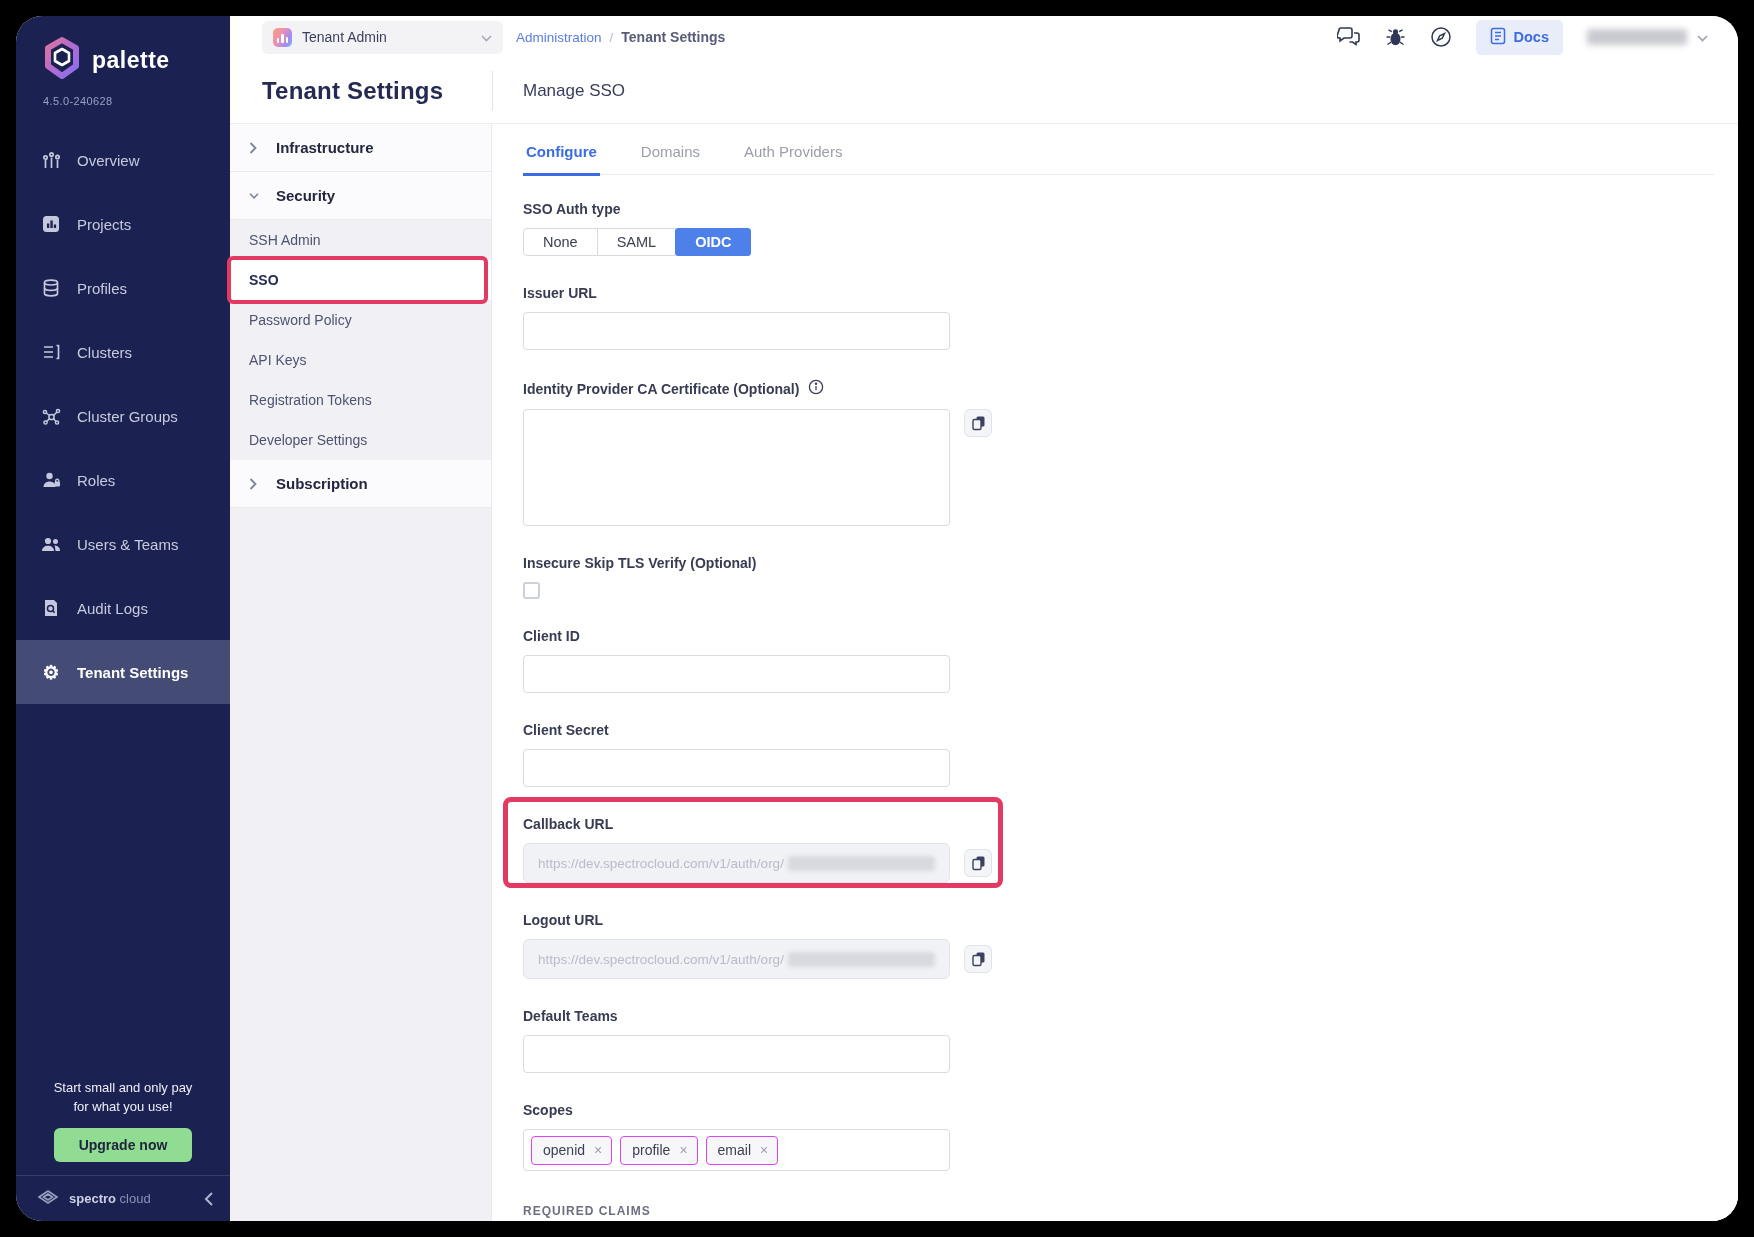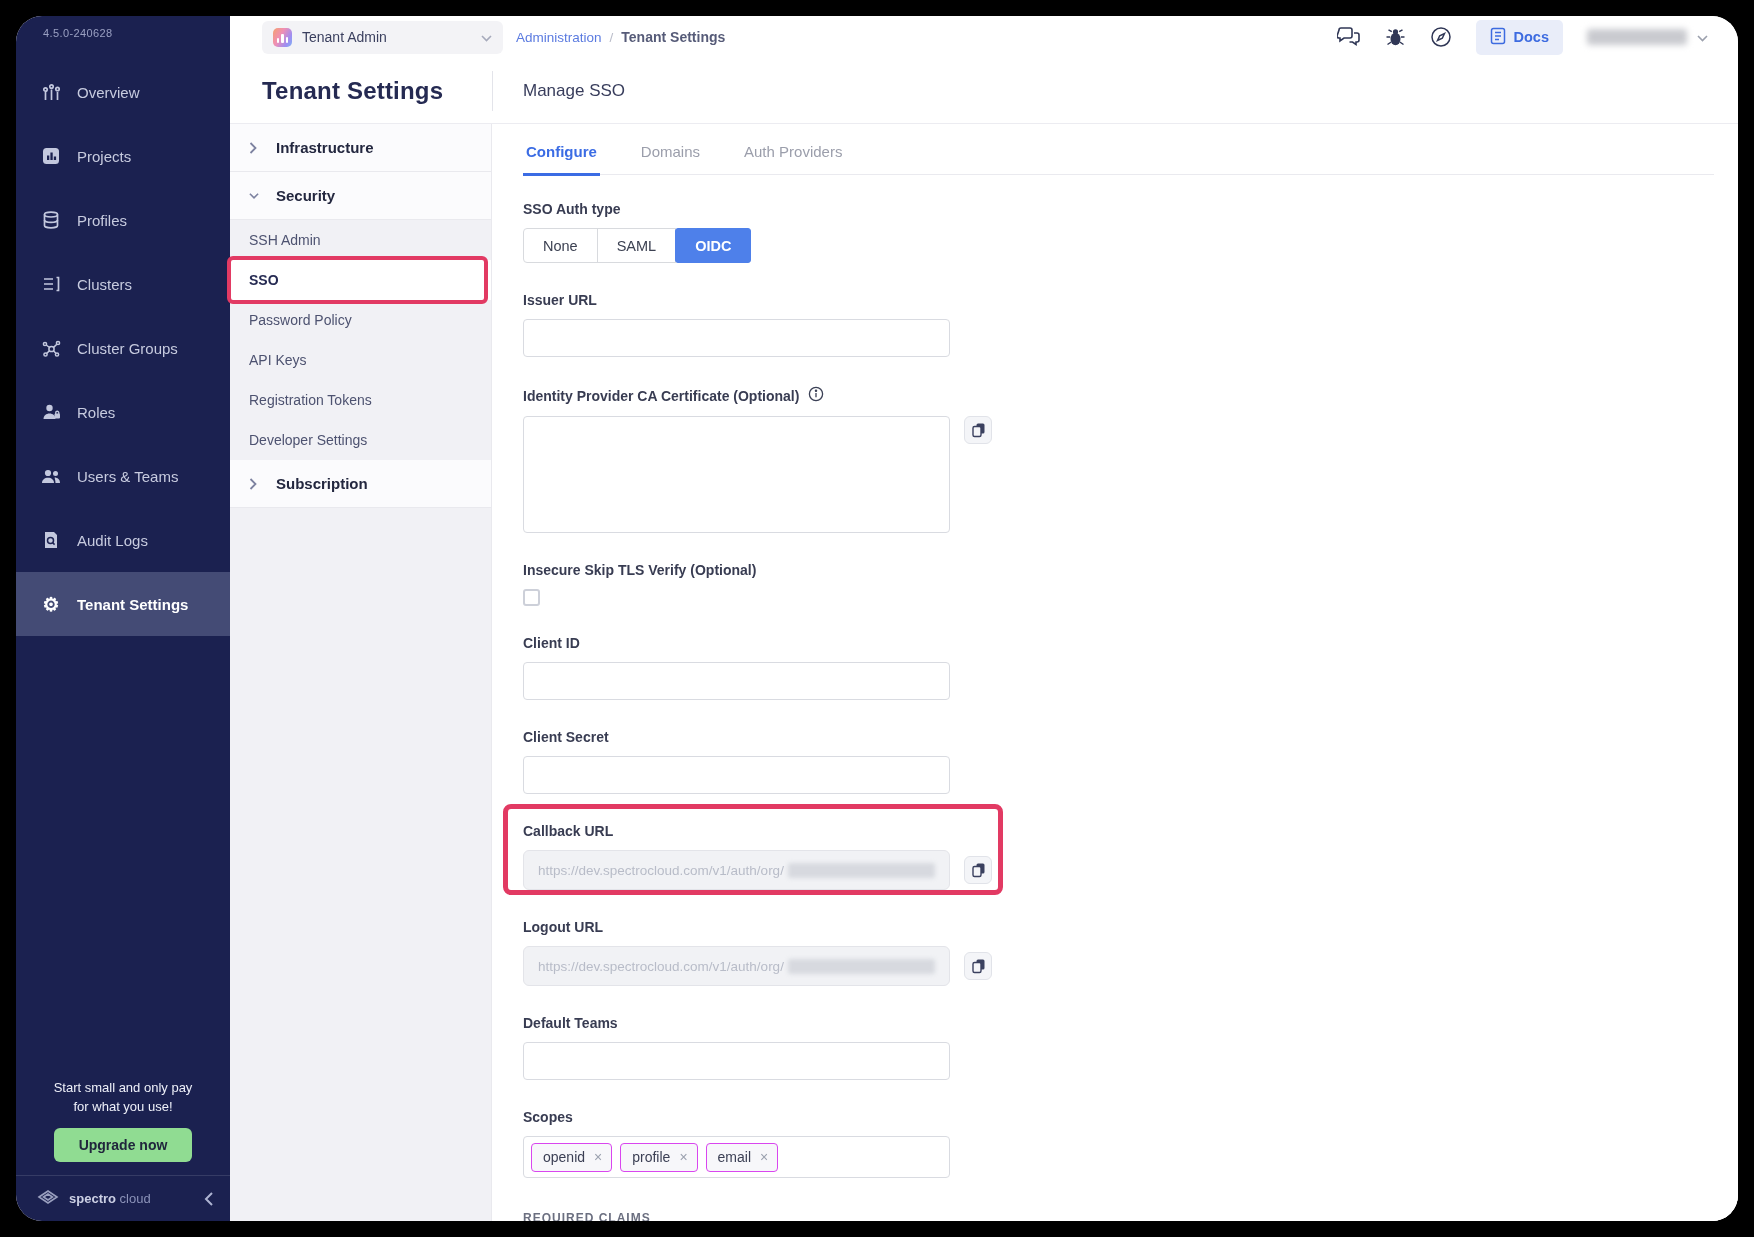--- a/index.html
+++ b/index.html
@@ -61,21 +61,21 @@
   
   .content-area { flex:1; position:relative; padding-left:31px; overflow:hidden; background:#fff; }
   .tabs-row { display:flex; gap:38px; padding-top:9px; border-bottom:1px solid #eaeaef; margin-right:24px; align-items:flex-end; }
   .tab { font-size:15px; color:#9b9eab; padding:10px 3px 13px; border-bottom:3px solid transparent; margin-bottom:-2px; cursor:pointer; }
   .tab.active { color:#3b6ce4; font-weight:bold; border-bottom-color:#3b6ce4; }
 
   .form { padding-top:26px; }
   .field { margin-bottom:29px; }
   .f-label { font-size:14px; color:#383c52; font-weight:600; margin-bottom:11px; display:flex; align-items:center; gap:9px; }
   .seg { display:flex; }
-  .seg-btn { height:35px; background:#fff; border:1px solid #d8dade; font-size:14.5px; color:#3c4152; padding:0 19px; cursor:pointer; font-family:inherit; }
+  .seg-btn { height:28px; background:#fff; border:1px solid #d8dade; font-size:14.5px; color:#3c4152; padding:0 19px; cursor:pointer; font-family:inherit; }
   .seg-btn:first-child { border-radius:4px 0 0 4px; }
   .seg-btn + .seg-btn { margin-left:-1px; }
   .seg-btn.active { background:#4e80ea; border-color:#4e80ea; color:#fff; font-weight:bold; border-radius:3px; z-index:1; position:relative; }
   .text-input { width:427px; height:38px; border:1px solid #d9dbe1; border-radius:4px; background:#fff; font-size:14.5px; padding:0 13px; color:#3b3f54; font-family:inherit; outline:none; }
   .big-area { width:427px; height:117px; border:1px solid #d9dbe1; border-radius:4px; background:#fff; resize:none; outline:none; font-family:inherit; }
   .input-row { display:flex; gap:14px; align-items:flex-start; }
   .copy-btn { width:28px; height:28px; border:1px solid #e1e3e9; background:#f4f5f8; border-radius:6px; display:flex; align-items:center; justify-content:center; cursor:pointer; flex-shrink:0; }
   .copy-btn.mid { margin-top:6px; }
   .checkbox { width:17px; height:17px; border:2px solid #cdd0d9; border-radius:3px; background:#fff; cursor:pointer; }
   .disabled-input { width:427px; height:40px; background:#f1f2f5; border:1px solid #e3e4e9; border-radius:6px; display:flex; align-items:center; padding:0 14px; gap:4px; }
@@ -87,20 +87,36 @@
   .tag { height:29px; background:#f7f7fa; border:1px solid #d946ef; border-radius:4px; display:flex; align-items:center; gap:9px; padding:0 9px 0 11px; font-size:14px; color:#3b3f54; }
   .tag-x { color:#9aa0ae; font-size:14px; cursor:pointer; }
   .claims-heading { font-size:12px; letter-spacing:1px; color:#6b6f80; font-weight:bold; margin:4px 0 16px; }
 </style>
 </head>
 <body>
 
 <div class="app">
 
   <div class="sidebar">
+    <div class="logo-row">
+      <span>
+        <svg width="40" height="44" viewBox="0 0 40 44">
+          <defs>
+              <linearGradient id="pg" x1="0" y1="0" x2="1" y2="1">
+            <stop offset="0" stop-color="#e0739c"></stop>
+                <stop offset="0.5" stop-color="#b06cd0"></stop>
+                <stop offset="1" stop-color="#8b6ff0"></stop>
+          </linearGradient>
+            </defs>
+          <path d="M20 4 L34 12 L34 30 L20 40 L6 30 L6 12 Z" fill="none" stroke="url(#pg)" stroke-width="6" stroke-linejoin="round"></path>
+          <path d="M20 13 L27 17 L27 25 L20 29 L13 25 L13 17 Z" fill="none" stroke="#fff" stroke-width="2.6" stroke-linejoin="round"></path>
+        </svg>
+      </span>
+      <span class="logo-text">palette</span>
+    </div>
     <div class="version">4.5.0-240628</div>
 
     <div class="side-nav">
       <div class="nav-item">
         <span class="ico">
           <svg width="21" height="21" viewBox="0 0 21 21" fill="none" stroke="#c3c8de" stroke-width="1.7">
             <circle cx="4.5" cy="7.5" r="1.7"></circle>
               <circle cx="10.5" cy="4.5" r="1.7"></circle>
               <circle cx="16.5" cy="7" r="1.7"></circle>
             <path d="M4.5 10 V18 M10.5 7.5 V18 M16.5 10 V18"></path>

